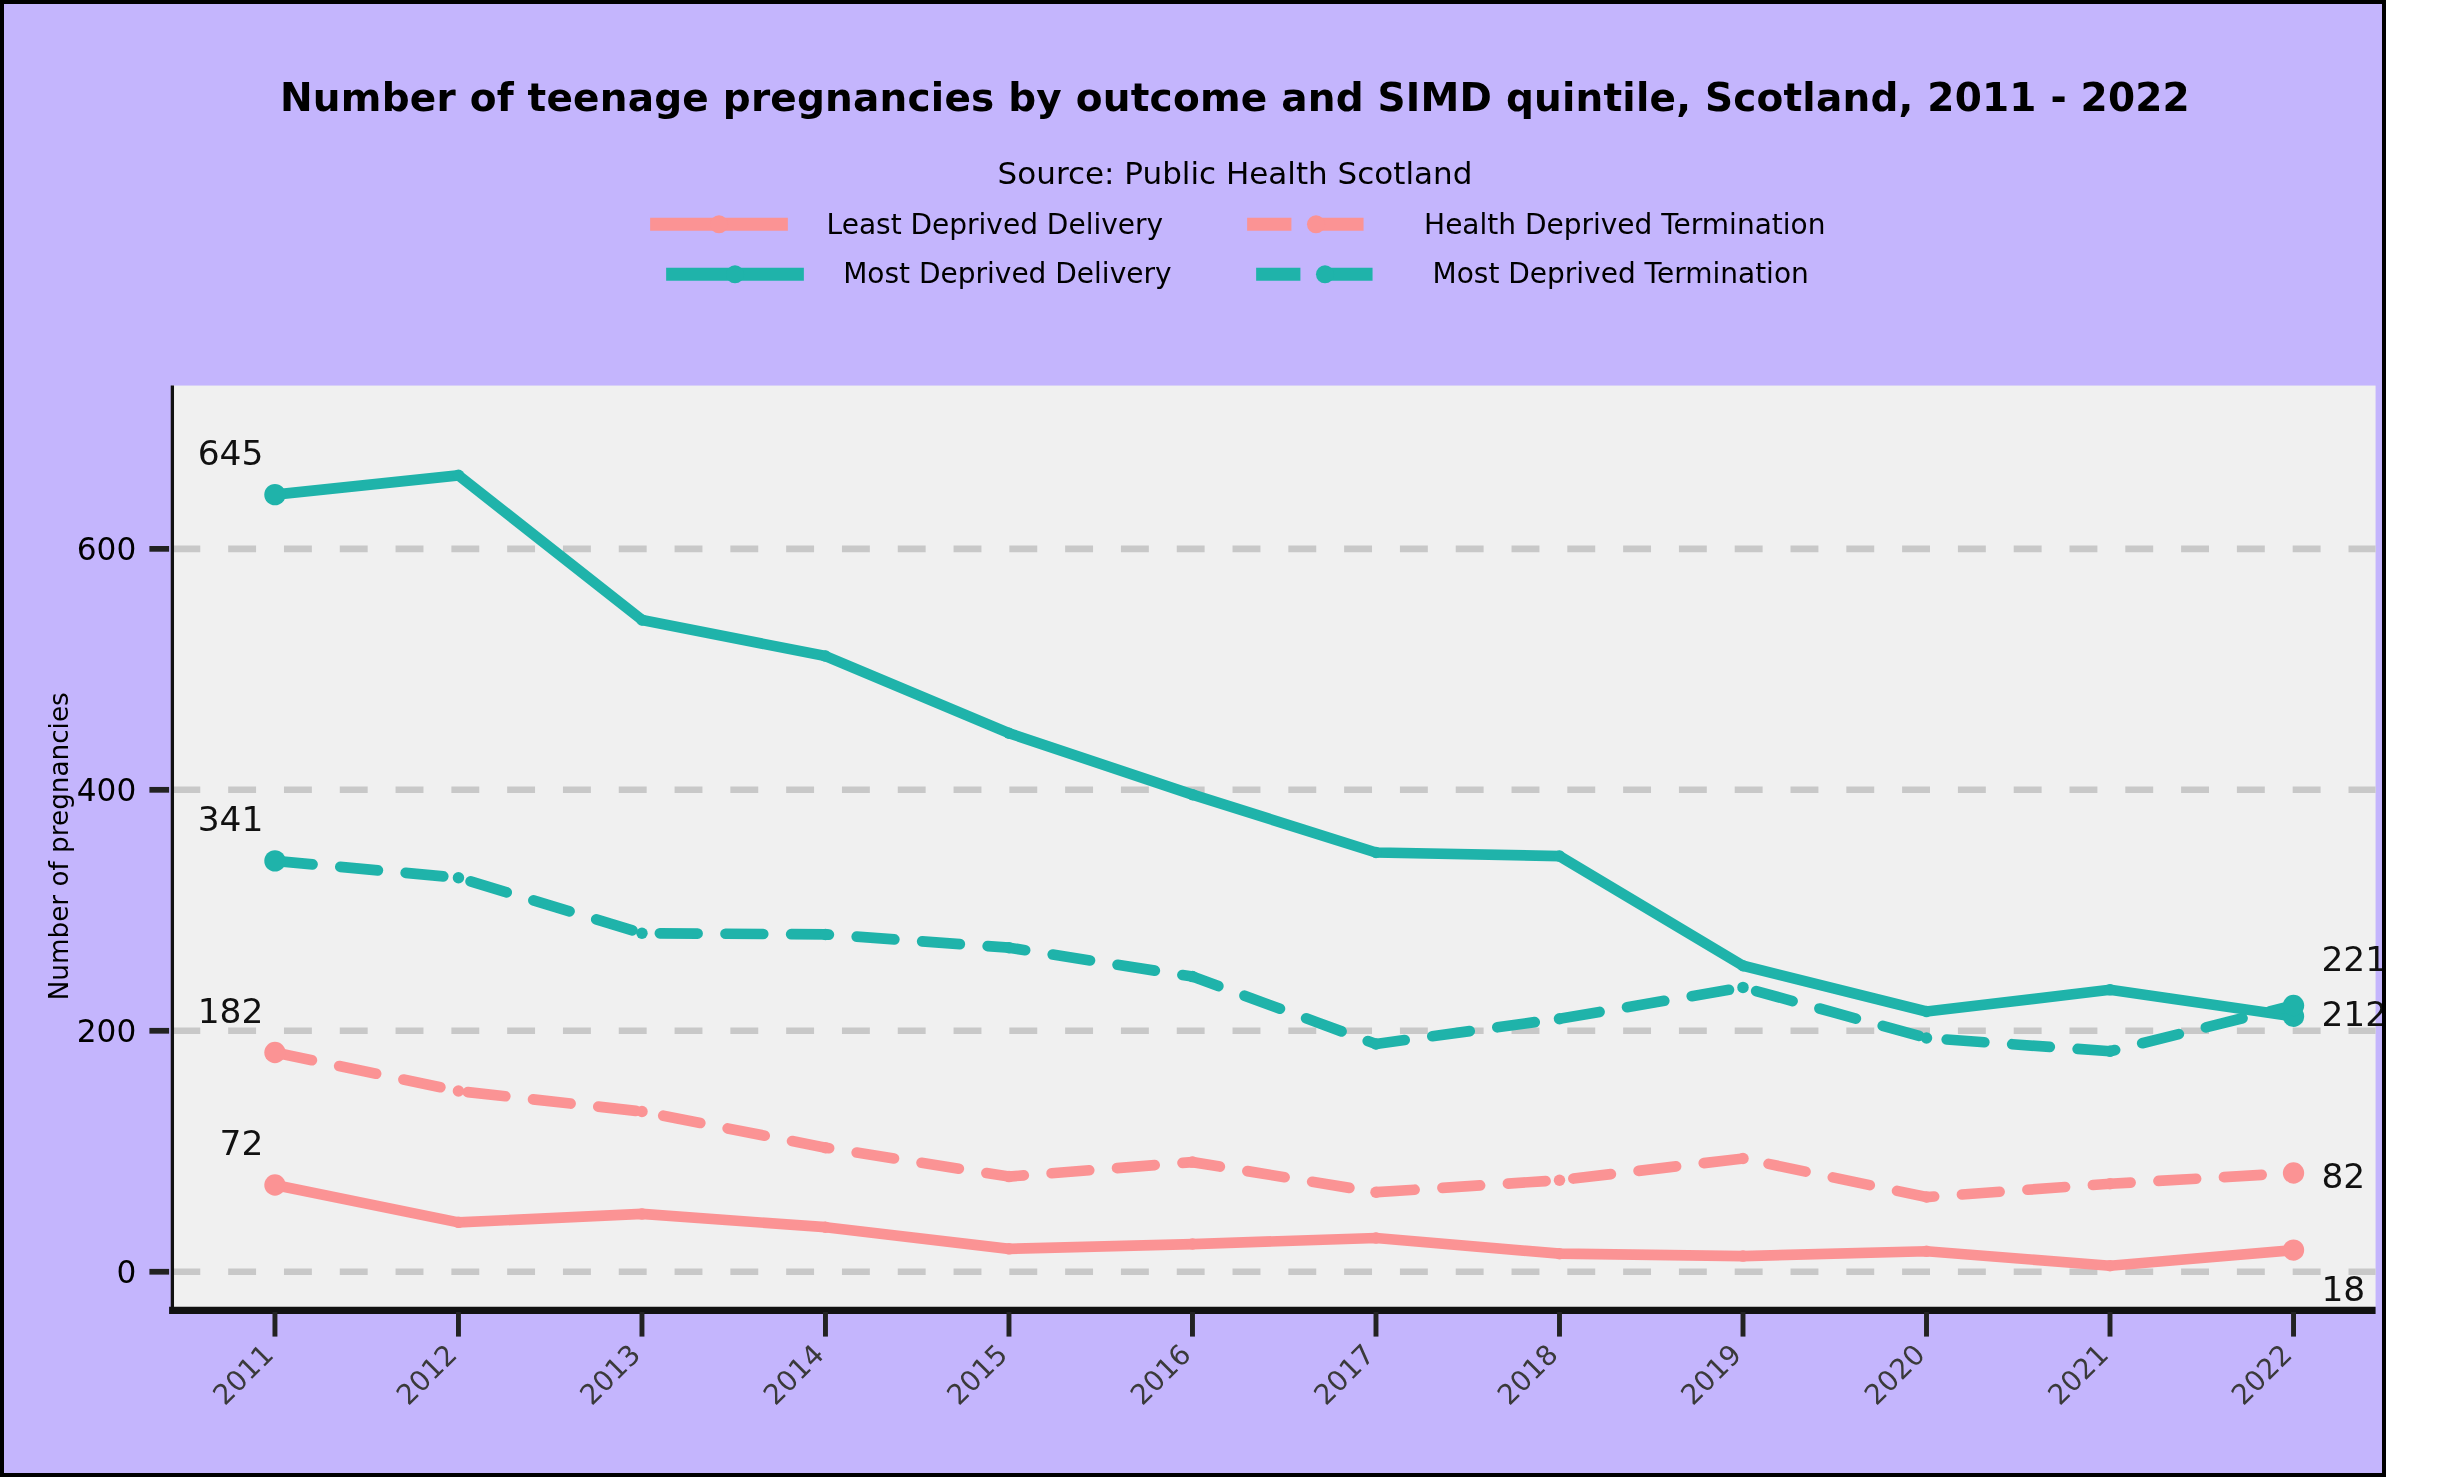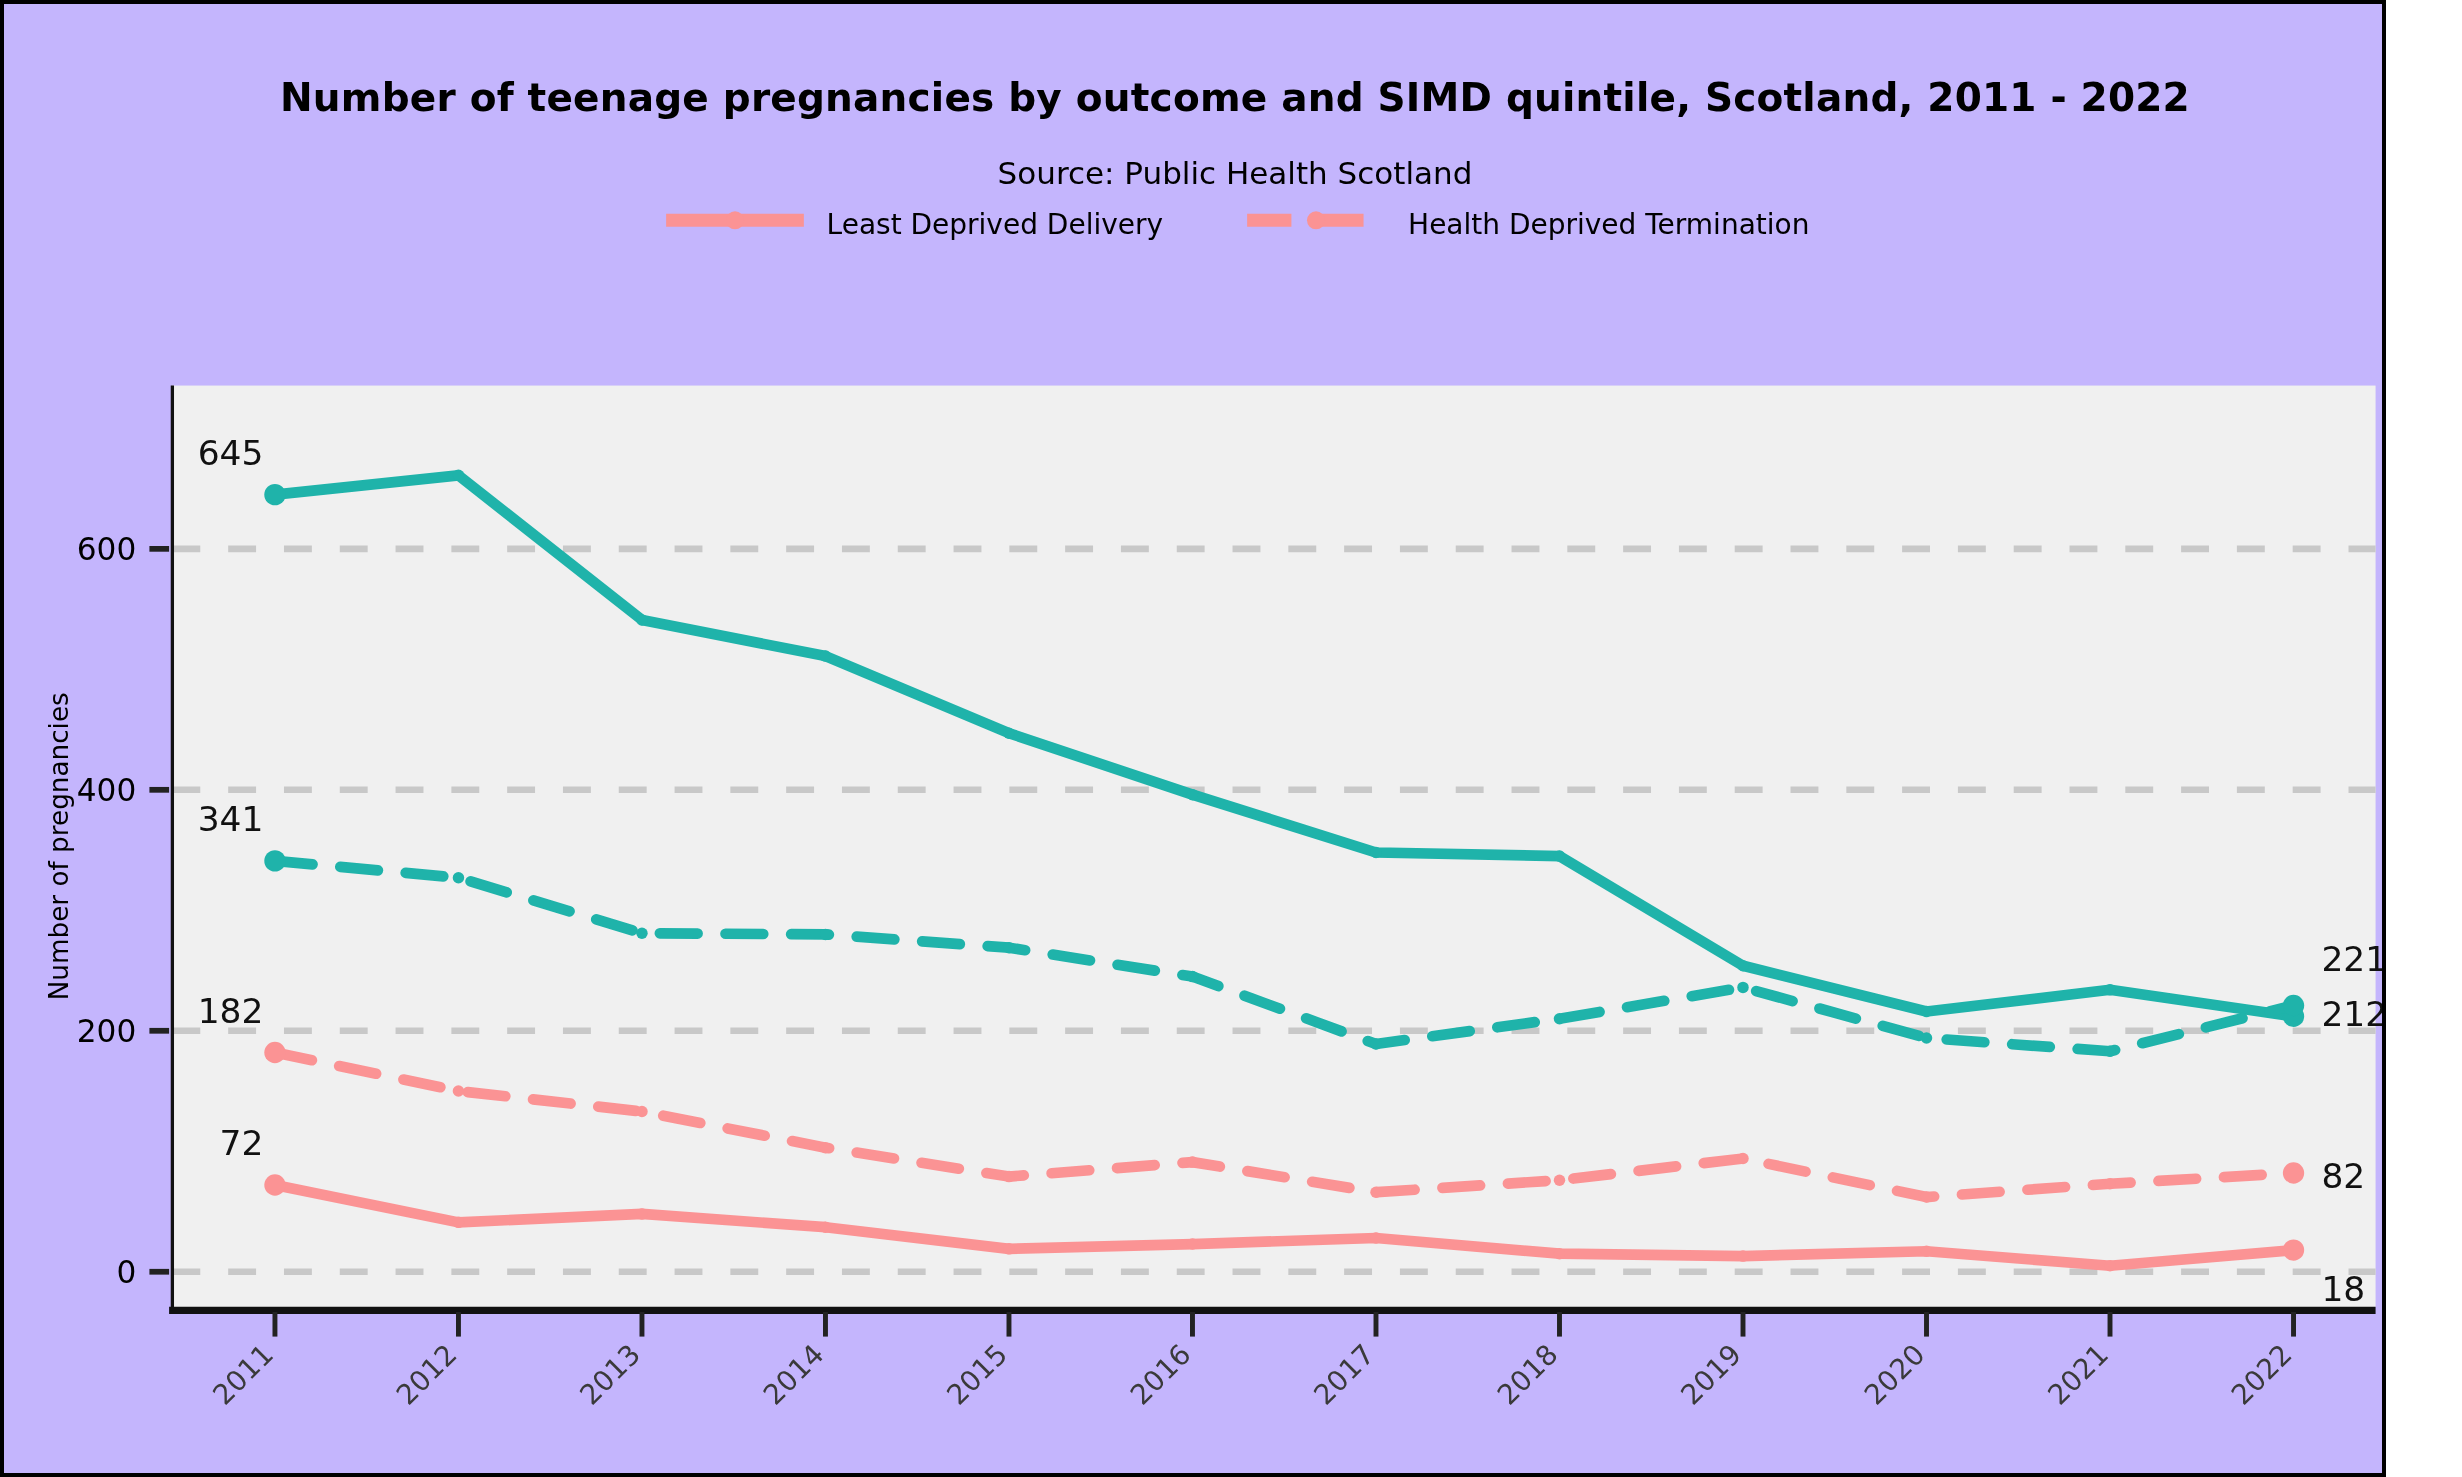--- a/index.html
+++ b/index.html
@@ -50,21 +50,22 @@
   }
   .legend-row {
     display: flex;
     flex-direction: row;
     align-items: center;
     gap: 79px;
   }
   .legend-entry {
     display: flex;
     flex-direction: row;
-    gap: 18px;
+    align-items: center;
+    gap: 34px;
   }
   .legend-key {
     width: 148px;
     height: 24.6px;
     display: block;
   }
   .legend-label {
     font-size: 28px;
     color: #000000;
     white-space: nowrap;
@@ -114,20 +115,36 @@
           <circle cx="90" cy="15" r="11" fill="#FB9394"></circle>
         </svg>
         <span class="legend-label">Least Deprived Delivery</span>
       </div>
       <div class="legend-entry">
         <svg class="legend-key" viewBox="0 0 180 30">
           <line x1="6" y1="15" x2="174" y2="15" stroke="#FB9394" stroke-width="16" stroke-dasharray="54 34"></line>
           <circle cx="90" cy="15" r="11" fill="#FB9394"></circle>
         </svg>
         <span class="legend-label">Health Deprived Termination</span>
+      </div>
+    </div>
+    <div class="legend-row">
+      <div class="legend-entry">
+        <svg class="legend-key" viewBox="0 0 180 30">
+          <line x1="6" y1="15" x2="174" y2="15" stroke="#1FB3AA" stroke-width="16" stroke-linecap="butt"></line>
+          <circle cx="90" cy="15" r="11" fill="#1FB3AA"></circle>
+        </svg>
+        <span class="legend-label">Most Deprived Delivery</span>
+      </div>
+      <div class="legend-entry">
+        <svg class="legend-key" viewBox="0 0 180 30">
+          <line x1="6" y1="15" x2="174" y2="15" stroke="#1FB3AA" stroke-width="16" stroke-dasharray="54 34"></line>
+          <circle cx="90" cy="15" r="11" fill="#1FB3AA"></circle>
+        </svg>
+        <span class="legend-label">Most Deprived Termination</span>
       </div>
     </div>
   </div>
 
   <div id="plot-wrap">
     <svg id="plot-svg" width="2462" height="1477" viewBox="0 0 3000 1800">
         <rect x="205" y="465" width="2685" height="1123" fill="#F0F0F0"></rect>
         <line x1="205" y1="1545" x2="2890" y2="1545" stroke="#C8C8C8" stroke-width="8" stroke-dasharray="34 34"></line>
         <line x1="177" y1="1545" x2="201" y2="1545" stroke="#222" stroke-width="7"></line>
         <text x="161" y="1559" text-anchor="end" class="tick-label-y">0</text>

